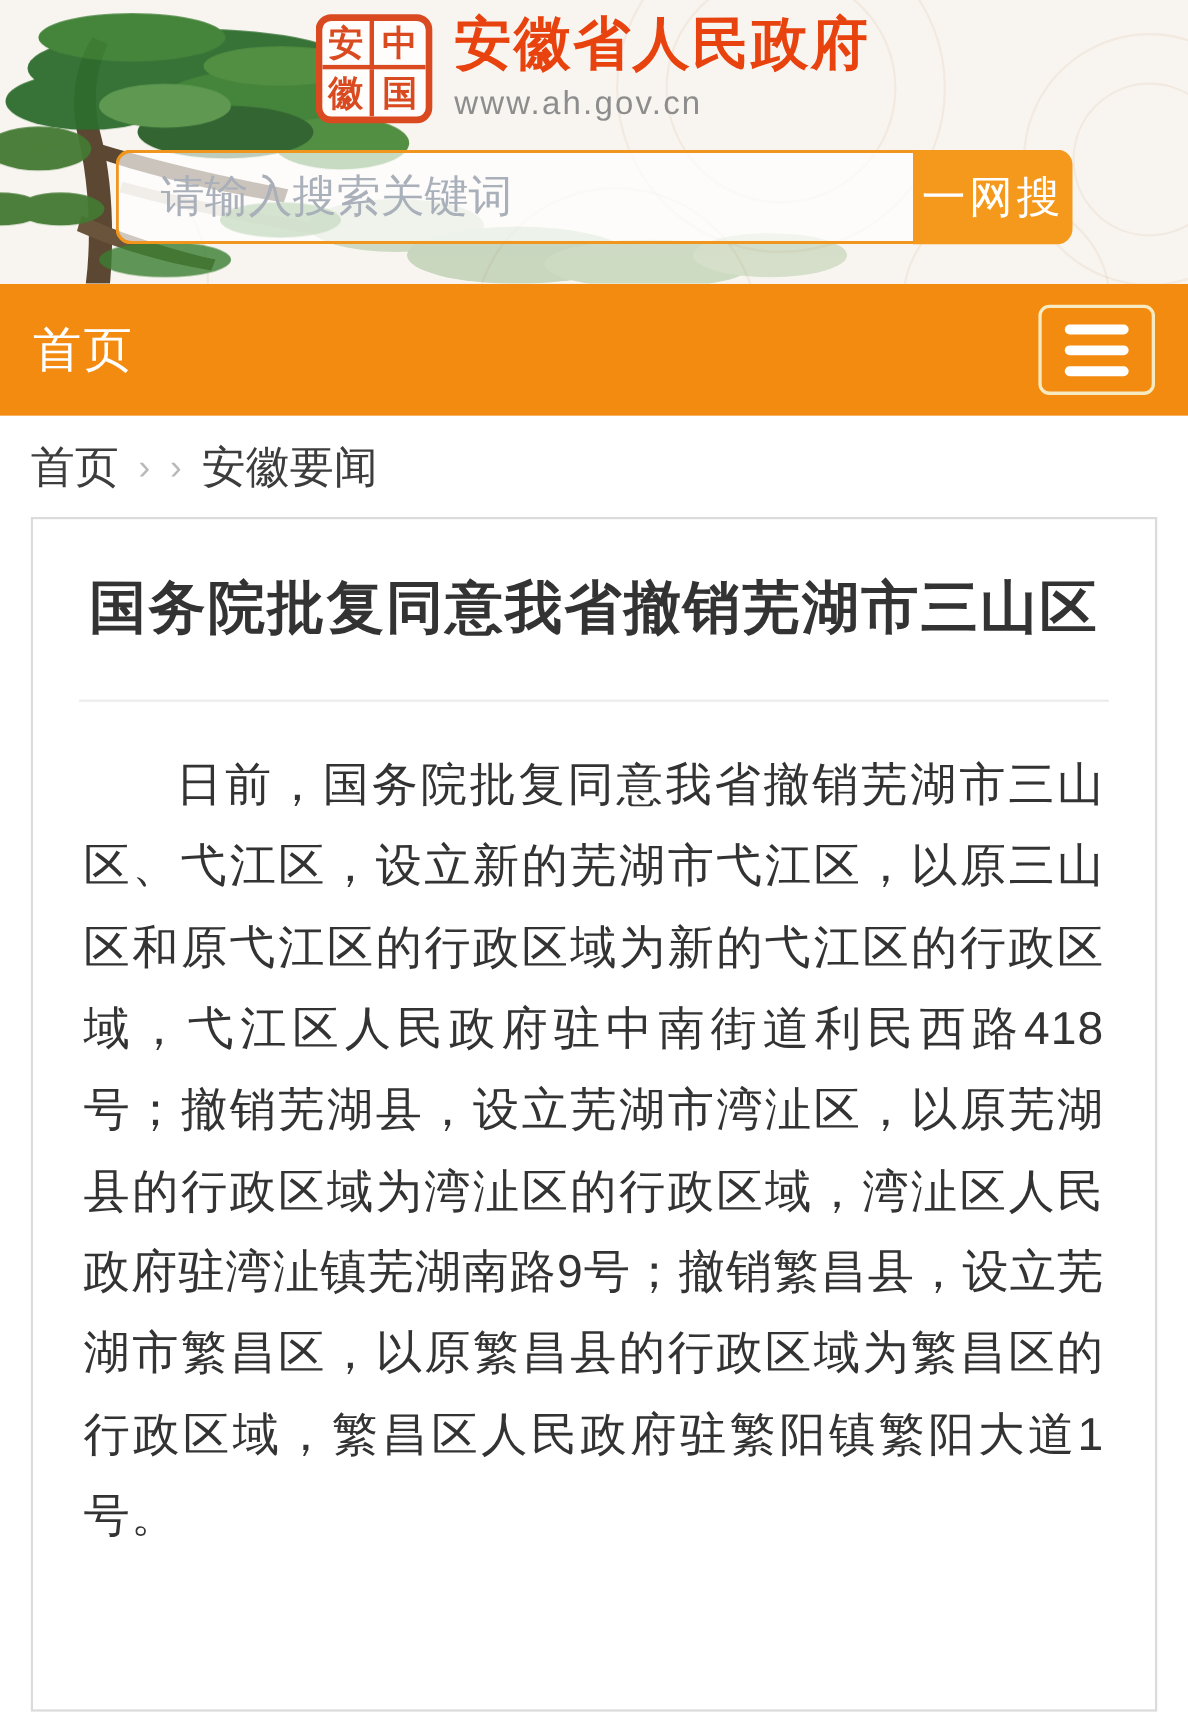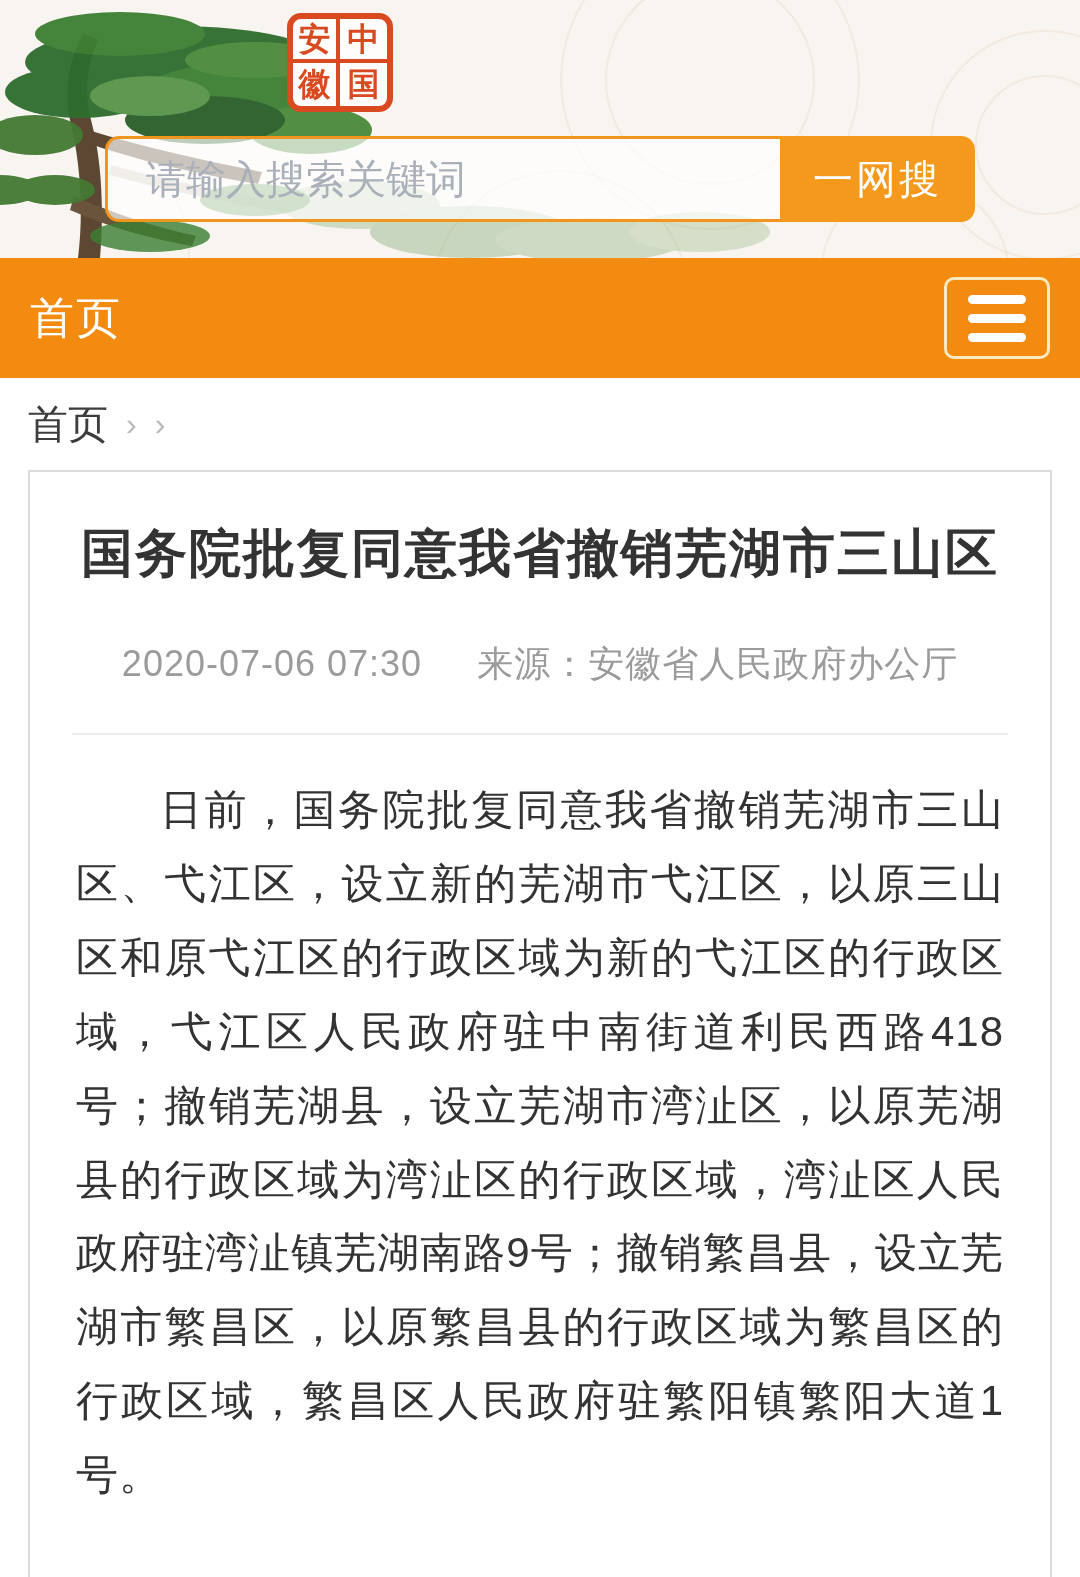--- a/index.html
+++ b/index.html
@@ -61,21 +61,21 @@
     border: 3px solid #f0961e; border-right: none;
     border-radius: 14px 0 0 14px;
     background: rgba(255,255,255,0.68);
     padding: 0 16px 0 38px;
     font-size: 40px; color: #333;
     font-family: "Liberation Sans", sans-serif;
     outline: none;
   }
   .search-input::placeholder { color: #a9b0ba; }
   .search-button {
-    width: 195px; border: none;
+    width: 145px; border: none;
     background: #f5991d; color: #ffffff;
     font-size: 40px; letter-spacing: 3px;
     border-radius: 0 14px 14px 0;
     font-family: "Liberation Sans", sans-serif;
     cursor: pointer;
   }
 
   
   .navbar {
     height: 120px; background: #f28b0f;
@@ -177,20 +177,24 @@
     </g>
   </svg>
 
   <div class="brand">
     <div class="seal">
       <div class="seal-cell tl">安</div>
       <div class="seal-cell tr">中</div>
       <div class="seal-cell bl">徽</div>
       <div class="seal-cell br">国</div>
     </div>
+    <div class="brand-text">
+      <div class="site-name">安徽省人民政府</div>
+      <div class="site-url">www.ah.gov.cn</div>
+    </div>
   </div>
 
   <div class="searchbar">
     <input class="search-input" type="text" placeholder="请输入搜索关键词" style="">
     <button class="search-button">一网搜</button>
   </div>
 </div>
 
 <div class="navbar">
   <span class="nav-home">首页</span>
@@ -200,23 +204,20 @@
       <span class="bar"></span>
       <span class="bar"></span>
     </span>
   </button>
 </div>
 
 <div class="breadcrumb">
   <span class="crumb">首页</span>
   <span class="crumb-sep">›</span>
   <span class="crumb-sep">›</span>
+  <span class="crumb">安徽要闻</span>
 </div>
 
 <div class="article-card">
   <h1 class="article-title">国务院批复同意我省撤销芜湖市三山区</h1>
-  <div class="article-meta">
-    <span>2020-07-06 07:30</span>
-    <span class="article-source">来源：安徽省人民政府办公厅</span>
-  </div>
   <hr class="meta-divider">
   <p class="article-body">日前，国务院批复同意我省撤销芜湖市三山区、弋江区，设立新的芜湖市弋江区，以原三山区和原弋江区的行政区域为新的弋江区的行政区域，弋江区人民政府驻中南街道利民西路418号；撤销芜湖县，设立芜湖市湾沚区，以原芜湖县的行政区域为湾沚区的行政区域，湾沚区人民政府驻湾沚镇芜湖南路9号；撤销繁昌县，设立芜湖市繁昌区，以原繁昌县的行政区域为繁昌区的行政区域，繁昌区人民政府驻繁阳镇繁阳大道1号。</p>
 </div>
 
 </body></html>

